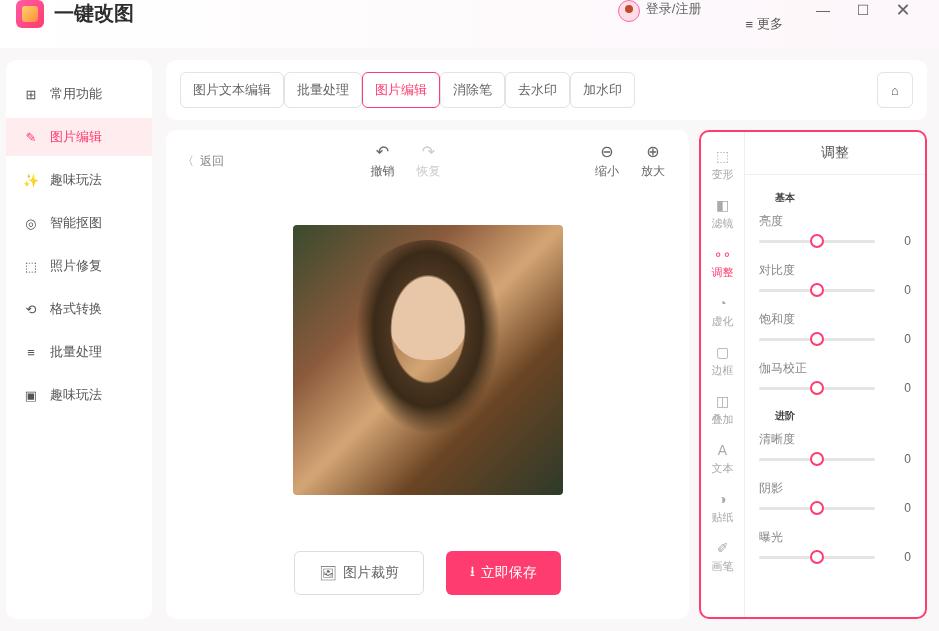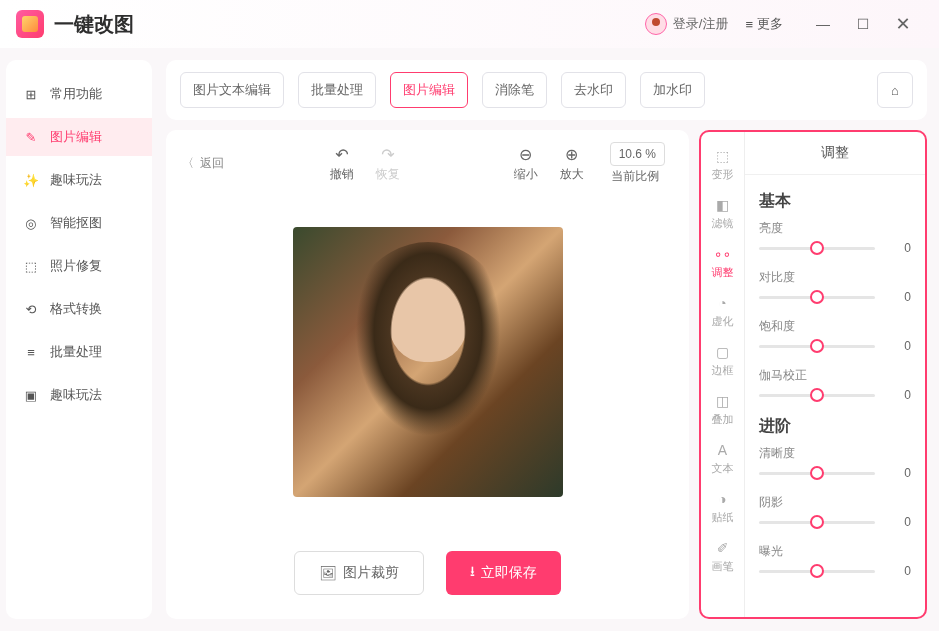--- a/index.html
+++ b/index.html
@@ -1,34 +1,34 @@
 <!DOCTYPE html>
 <html><head>
 <meta charset="utf-8">
 <style>
 *{box-sizing:border-box;margin:0;padding:0;font-family:"Microsoft YaHei",sans-serif}
 body{background:#faf7f9;width:939px;height:631px;overflow:hidden;font-size:13px;color:#555}
-.titlebar{display:flex;align-items:center;height:48px;padding:0 16px;background:linear-gradient(90deg,#fff 0%,#fdf6fa 100%)}
+.titlebar{display:flex;height:48px;padding:0 16px;background:linear-gradient(90deg,#fff 0%,#fdf6fa 100%)}
 .logo{width:28px;height:28px;border-radius:6px;background:linear-gradient(135deg,#ff5ca0,#ff3c6f);margin-right:10px;display:flex;align-items:center;justify-content:center}
 .logo-inner{width:16px;height:16px;border-radius:3px;background:linear-gradient(135deg,#ffd36b,#ff8a3c)}
 .title{font-size:20px;font-weight:700;color:#2e2e2e}
 .spacer{flex:1}
 .avatar{width:22px;height:22px;border-radius:50%;background:#ffdde6;border:1px solid #f6a;margin-right:6px;position:relative}
 .avatar::after{content:"";position:absolute;top:4px;left:6px;width:8px;height:8px;background:#c04a2f;border-radius:50%}
-.login{color:#666;margin-right:17px}
+.login{color:#666;margin-right:44px}
 .more{display:flex;align-items:center;margin-right:20px;color:#555;gap:4px}
 .wbtn{width:20px;height:20px;display:flex;align-items:center;justify-content:center;margin:0 10px;color:#666;font-size:14px}
 .wbtn.x{font-size:18px}
 .main{display:flex;height:calc(100% - 48px);padding:12px 12px 12px 6px;gap:14px}
 .sidebar{width:146px;background:#fff;border-radius:10px;padding:10px 0}
 .sitem{display:flex;align-items:center;gap:10px;padding:10px 16px;color:#555;cursor:pointer;margin:5px 0}
 .sitem.active{background:#ffecef;color:#ff3c6f}
 .sitem .icn{width:18px;height:18px;display:flex;align-items:center;justify-content:center}
 .content{flex:1;display:flex;flex-direction:column;gap:10px}
-.tabs{background:#fff;border-radius:10px;padding:12px 14px;display:flex;gap:14px;align-items:center}
+.tabs{background:#fff;border-radius:10px;padding:12px 14px;display:flex;align-items:center}
 .tab{padding:8px 12px;border:1px solid #e2e2e8;border-radius:6px;color:#666;font-size:13px;cursor:pointer}
 .tab.active{border-color:#ff3c6f;color:#ff3c6f}
 .tabs .spacer{flex:1}
 .homebtn{width:36px;height:36px;border:1px solid #e2e2e8;border-radius:6px;display:flex;align-items:center;justify-content:center}
 .editor{flex:1;display:flex;gap:0}
 .canvas-area{flex:1;background:#fff;border-radius:10px;display:flex;flex-direction:column;padding:12px 16px}
 .toolbar{display:flex;align-items:center;gap:6px;color:#888;font-size:12px}
 .back{display:flex;align-items:center;gap:6px;cursor:pointer}
 .tb-spacer{flex:1}
 .tb-item{display:flex;flex-direction:column;align-items:center;gap:2px;margin:0 8px;color:#666}
@@ -43,21 +43,21 @@
 .btn-outline{border:1px solid #ddd;background:#fff;color:#666}
 .btn-primary{background:#ff3c6f;color:#fff;border:none}
 .rightpanel{width:228px;background:#fff;border-radius:10px;border:2px solid #ff3c6f;display:flex;margin-left:10px}
 .toolstrip{width:44px;border-right:1px solid #eee;display:flex;flex-direction:column;align-items:center;padding:8px 0}
 .tsitem{display:flex;flex-direction:column;align-items:center;gap:2px;padding:7px 0;color:#aaa;font-size:11px;cursor:pointer}
 .tsitem.active{color:#ff3c6f}
 .tsitem .ti{width:18px;height:18px;display:flex;align-items:center;justify-content:center;font-size:14px}
 .adjust{flex:1;display:flex;flex-direction:column;overflow:hidden}
 .adjust-title{text-align:center;padding:12px 0;font-size:14px;color:#555;border-bottom:1px solid #f0f0f0}
 .adjust-body{flex:1;overflow-y:auto;padding:12px 14px}
-.section-title{font-size:16px;color:#444;font-weight:600;margin:4px 0 8px}
+.section-title{font-size:10px;color:#444;font-weight:600;margin:4px 16px 8px}
 .slider-row{margin-bottom:14px}
 .slider-label{font-size:12px;color:#888;margin-bottom:4px}
 .slider-ctrl{display:flex;align-items:center;gap:8px}
 .track{flex:1;height:3px;background:#e5e5e5;border-radius:2px;position:relative}
 .thumb{position:absolute;left:50%;top:50%;transform:translate(-50%,-50%);width:14px;height:14px;border:2px solid #ff3c6f;background:#fff;border-radius:50%}
 .val{width:28px;text-align:right;font-size:12px;color:#666}
 </style>
 </head>
 <body>
 
@@ -146,24 +146,20 @@
             </div>
           <div class="tb-spacer"></div>
           <div class="tb-item">
               <span style="font-size:16px">⊖</span>
               <span>缩小</span>
             </div>
           <div class="tb-item">
               <span style="font-size:16px">⊕</span>
               <span>放大</span>
             </div>
-          <div class="tb-item">
-              <div class="zoom-box">10.6 %</div>
-              <span>当前比例</span>
-            </div>
         </div>
         <div class="canvas">
           <div class="photo"></div>
         </div>
         <div class="actions">
           <div class="btn btn-outline">
               <span>🖼</span>
               <span>图片裁剪</span>
             </div>
           <div class="btn btn-primary">

